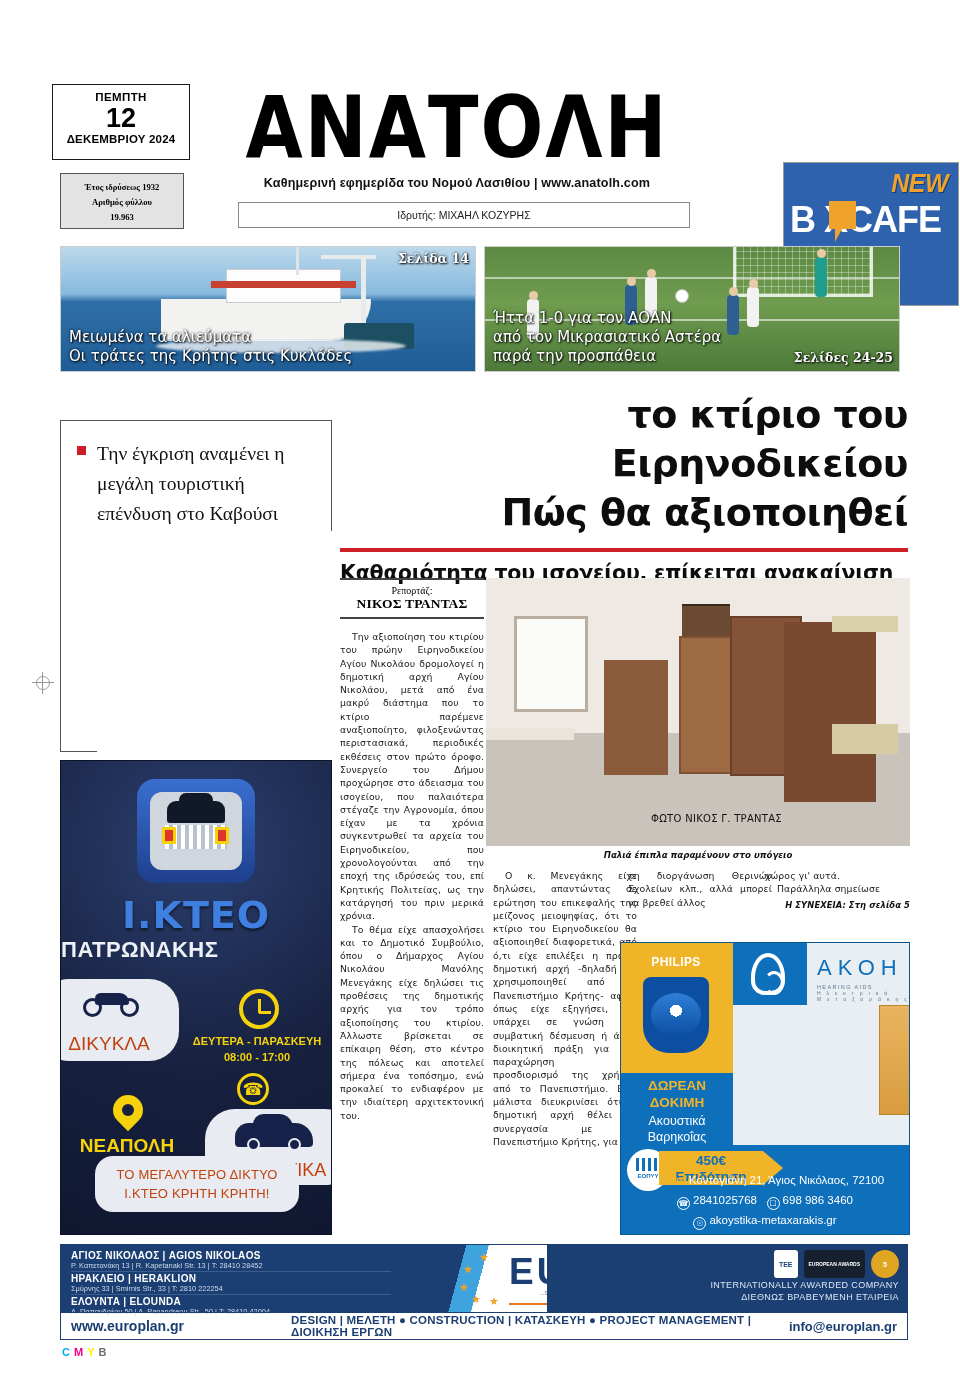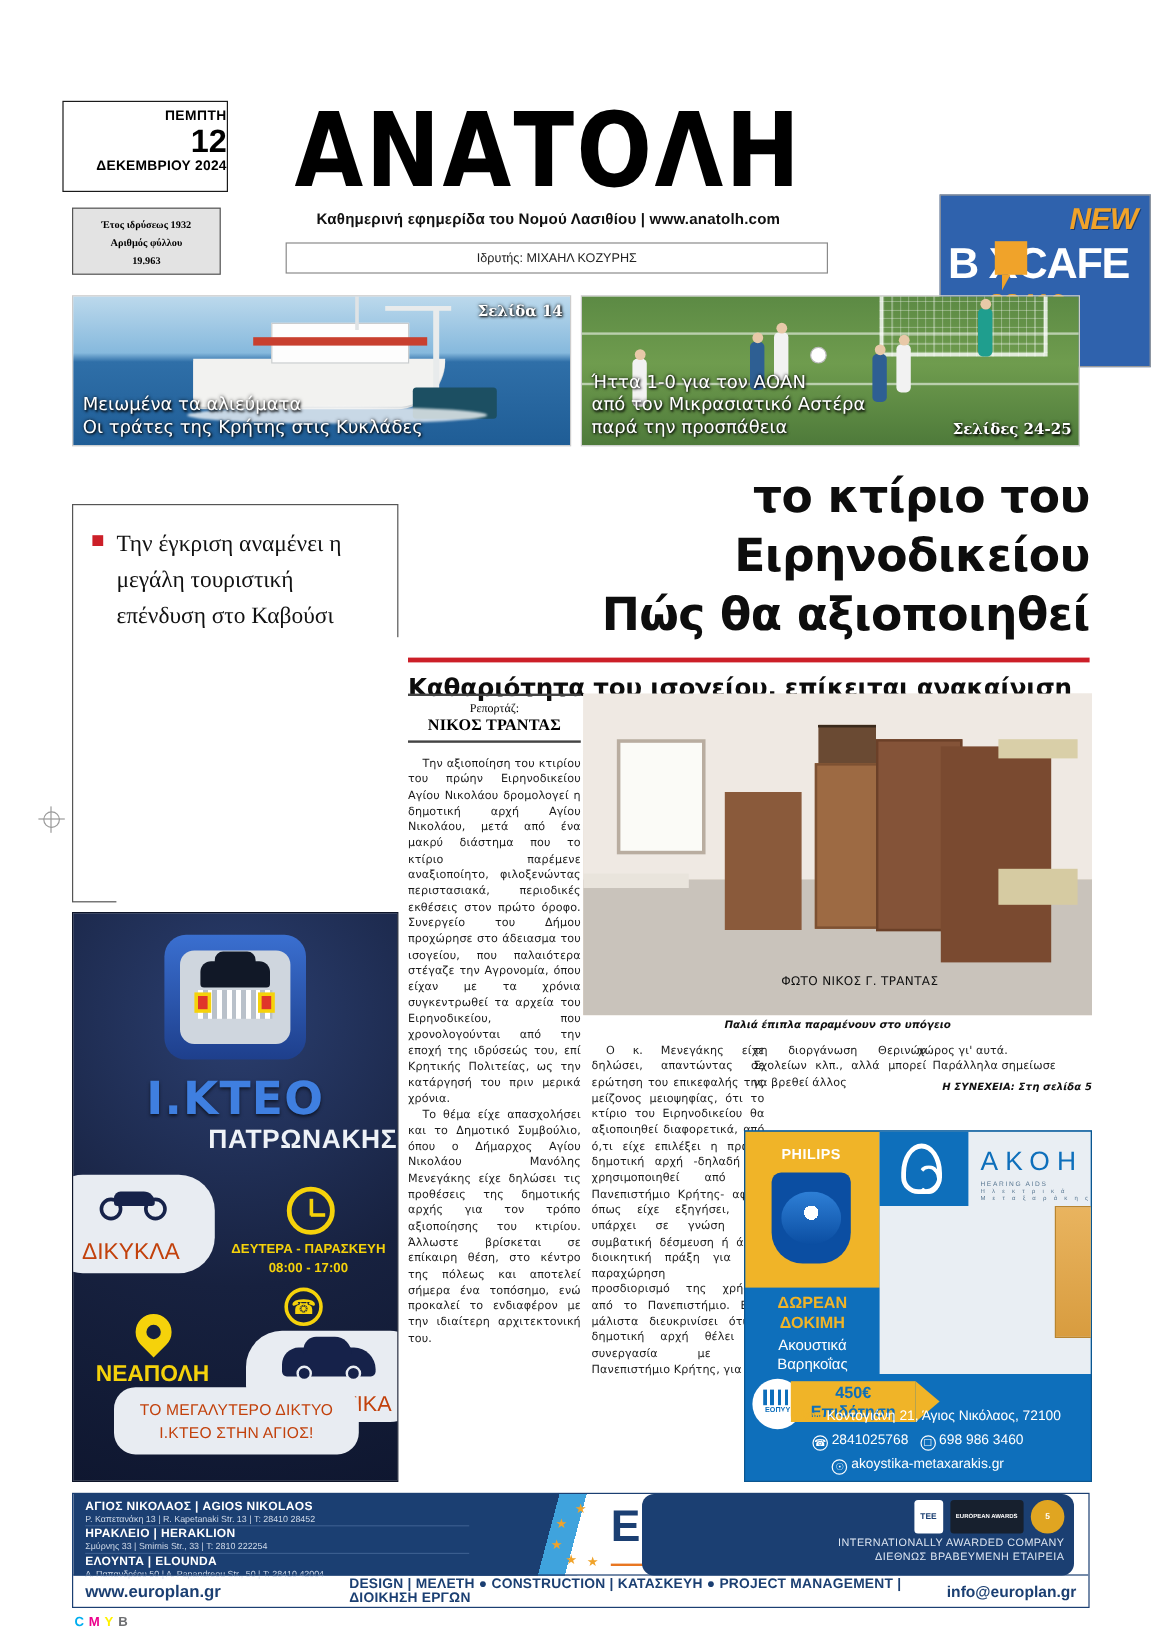--- a/index.html
+++ b/index.html
@@ -20,21 +20,21 @@
   .regmark:after  { top:10px; left:0; height:1px; width:22px; }
   .regmark span {
     position:absolute; left:4px; top:4px; width:14px; height:14px;
     border:1px solid #9a9a9a; border-radius:50%;
   }
 
   
   .masthead { position:absolute; left:52px; top:80px; width:856px; height:150px; }
   .datebox {
     position:absolute; left:0; top:4px; width:138px; height:76px;
-    border:1px solid #1a1a1a; text-align:right; padding-top:6px;
+    border:1px solid #1a1a1a; text-align:center; padding-top:6px;
   }
   .datebox .dow { font-size:11.5px; font-weight:bold; letter-spacing:.4px; }
   .datebox .day { font-size:27px; font-weight:bold; line-height:30px; }
   .datebox .mon { font-size:11.5px; font-weight:bold; letter-spacing:.2px; }
   .foundbox {
     position:absolute; left:8px; top:93px; width:124px; height:56px;
     border:1px solid #555; background:#e3e3e3; text-align:center;
     padding-top:6px; line-height:15px;
   }
   .foundbox div { font-size:8.6px; font-weight:bold; font-family:"Liberation Serif", serif;}
@@ -240,21 +240,21 @@
   .kteo-y1,.kteo-y2{position:absolute;top:48px;width:14px;height:17px;background:#f5d20b;}
   .kteo-y1{left:25px;} .kteo-y2{left:78px;}
   .kteo-y1:after,.kteo-y2:after{content:"";position:absolute;left:3px;top:3px;width:8px;height:11px;background:#e0352a;}
   .kteo-name{
     position:absolute; left:0; top:132px; width:100%; text-align:center;
     color:#3f7fe0; font-size:38px; font-weight:bold; letter-spacing:1px;
     font-family:"DejaVu Sans", sans-serif;
     text-shadow:0 2px 3px rgba(0,0,0,.6);
   }
   .kteo-sub{
-    position:absolute; left:0; top:176px; width:100%; text-align:right;
+    position:absolute; left:0; top:176px; width:100%; text-align:left;
     color:#eef2f7; font-size:22px; font-weight:bold; letter-spacing:.5px;
   }
   .pill {
     position:absolute; background:#e8ecf2; border-radius:30px;
     display:flex; align-items:center; justify-content:center;
     color:#c2410c; font-weight:normal;
   }
   .pill-moto { left:-22px; top:218px; width:140px; height:82px; }
   .pill-moto .lbl{position:absolute;bottom:6px;left:0;width:100%;text-align:center;font-size:19px;}
   .moto {
@@ -362,21 +362,21 @@
   .ep-left .addr{font-size:7.4px;color:#cfd9e8;border-bottom:1px solid #3a5d8e;padding-bottom:1px;margin-bottom:1px;}
   .ep-swoosh{position:absolute;left:330px;top:0;width:170px;height:68px;
     background:linear-gradient(105deg,#1b3f72 0 40%,#3fa3dd 40% 52%,#ffffff 52% 100%);}
   .ep-stars{position:absolute;left:400px;top:8px;width:50px;height:50px;color:#f0a32a;font-size:11px;}
   .ep-stars i{position:absolute;font-style:normal;}
   .ep-logo{position:absolute;left:448px;top:6px;color:#1b3f72;font-size:37px;font-weight:bold;letter-spacing:3px;}
   .ep-r{position:absolute;left:520px;top:10px;color:#e87722;font-size:52px;font-family:"Liberation Serif",serif;font-style:italic;}
   .ep-since{position:absolute;left:478px;top:44px;color:#7b8ca5;font-size:6.5px;}
   .ep-tagline{position:absolute;left:600px;top:46px;color:#5b6b80;font-size:8px;letter-spacing:.5px;}
   .ep-uline{position:absolute;left:448px;top:58px;width:240px;height:2px;background:#e87722;}
-  .ep-right{position:absolute;right:12px;top:0;width:360px;height:68px;background:#1b3f72;color:#dde6f2;border-radius:10px;}
+  .ep-right{position:absolute;right:0;top:0;width:360px;height:68px;background:#1b3f72;color:#dde6f2;}
   .ep-awards{position:absolute;right:8px;top:4px;height:30px;display:flex;gap:6px;align-items:center;}
   .aw{height:28px;border-radius:3px;background:#fff;color:#1b3f72;font-size:7px;font-weight:bold;
       display:flex;flex-direction:column;align-items:center;justify-content:center;padding:0 5px;}
   .aw.dark{background:#17202e;color:#fff;}
   .aw.gold{background:#e0a521;color:#fff;border-radius:50%;width:28px;}
   .ep-int{position:absolute;right:8px;top:34px;text-align:right;font-size:9px;line-height:12px;letter-spacing:.4px;}
   .ep-bottom{position:absolute;left:0;bottom:0;width:100%;height:27px;border-top:1px solid #1b3f72;
     display:flex;align-items:center;}
   .ep-web{color:#1b3f72;font-size:14px;font-weight:bold;padding-left:10px;width:230px;}
   .ep-srv{color:#1b3f72;font-size:11.5px;font-weight:bold;letter-spacing:.2px;flex:1;}
@@ -557,21 +557,21 @@
     <div class="pill pill-car">
       <div class="carshape">
         <div class="w" style="left:12px;"></div>
         <div class="w" style="right:12px;"></div>
       </div>
       <div class="lbl">ΕΠΙΒΑΤΙΚΑ</div>
     </div>
 
     <div class="pill pill-bottom">
       <div>ΤΟ ΜΕΓΑΛΥΤΕΡΟ ΔΙΚΤΥΟ</div>
-      <div>I.KTEO ΣΤΗΝ ΑΓΙΟΣ!</div>
+      <div>I.KTEO ΚΡΗΤΗ ΚΡΗΤΗ!</div>
     </div>
   </div>
 
   <div class="akoh">
     <div class="ak-yellow"></div>
     <div class="ak-photo">
       <div class="ak-door"></div>
 
     </div>
     <div class="ak-blue">

